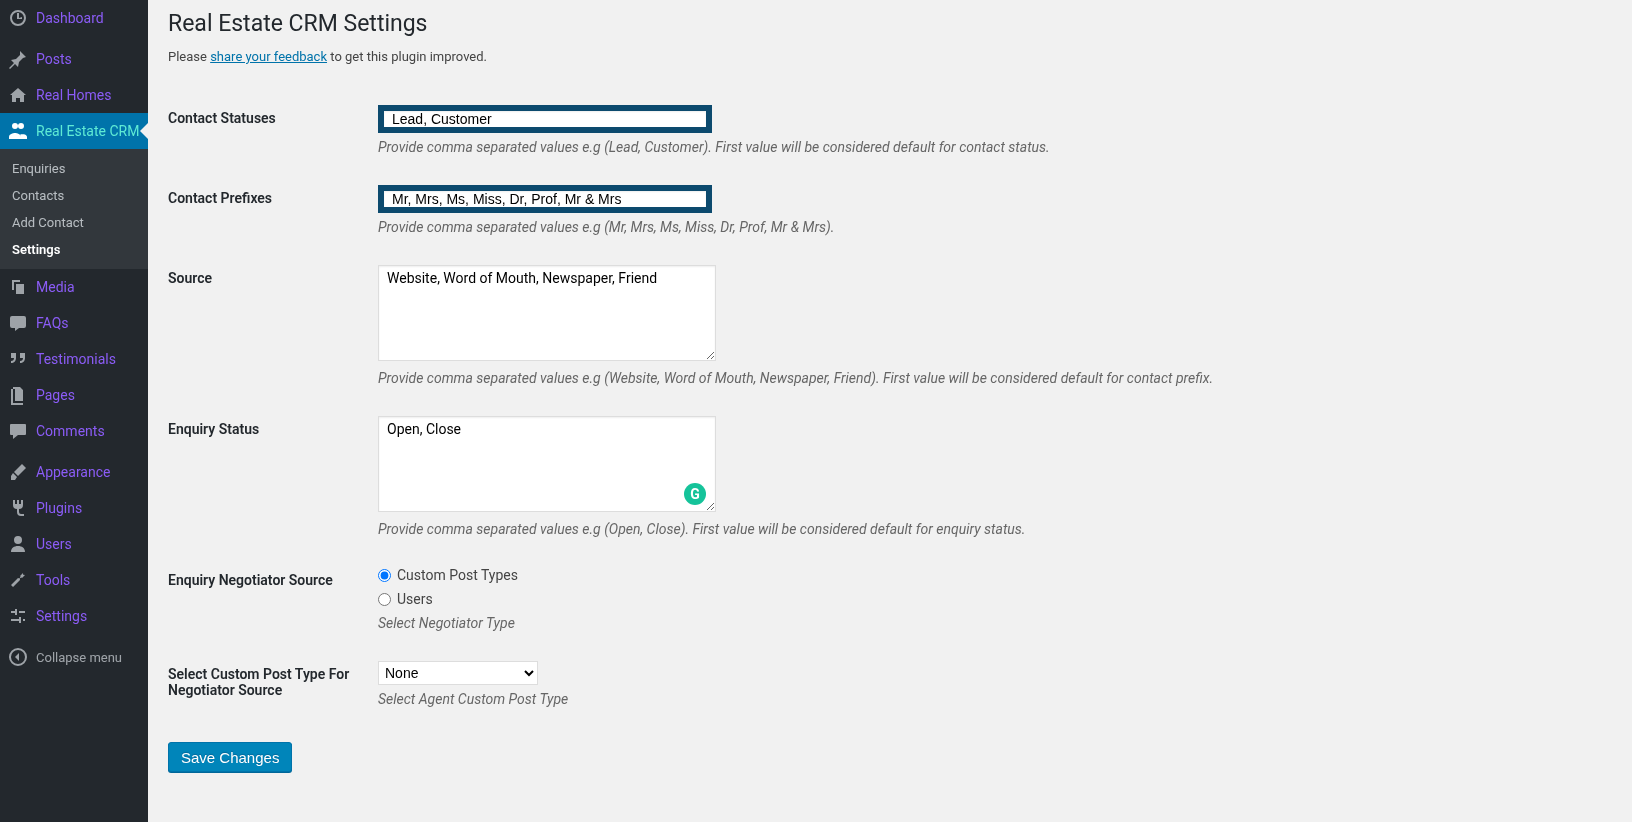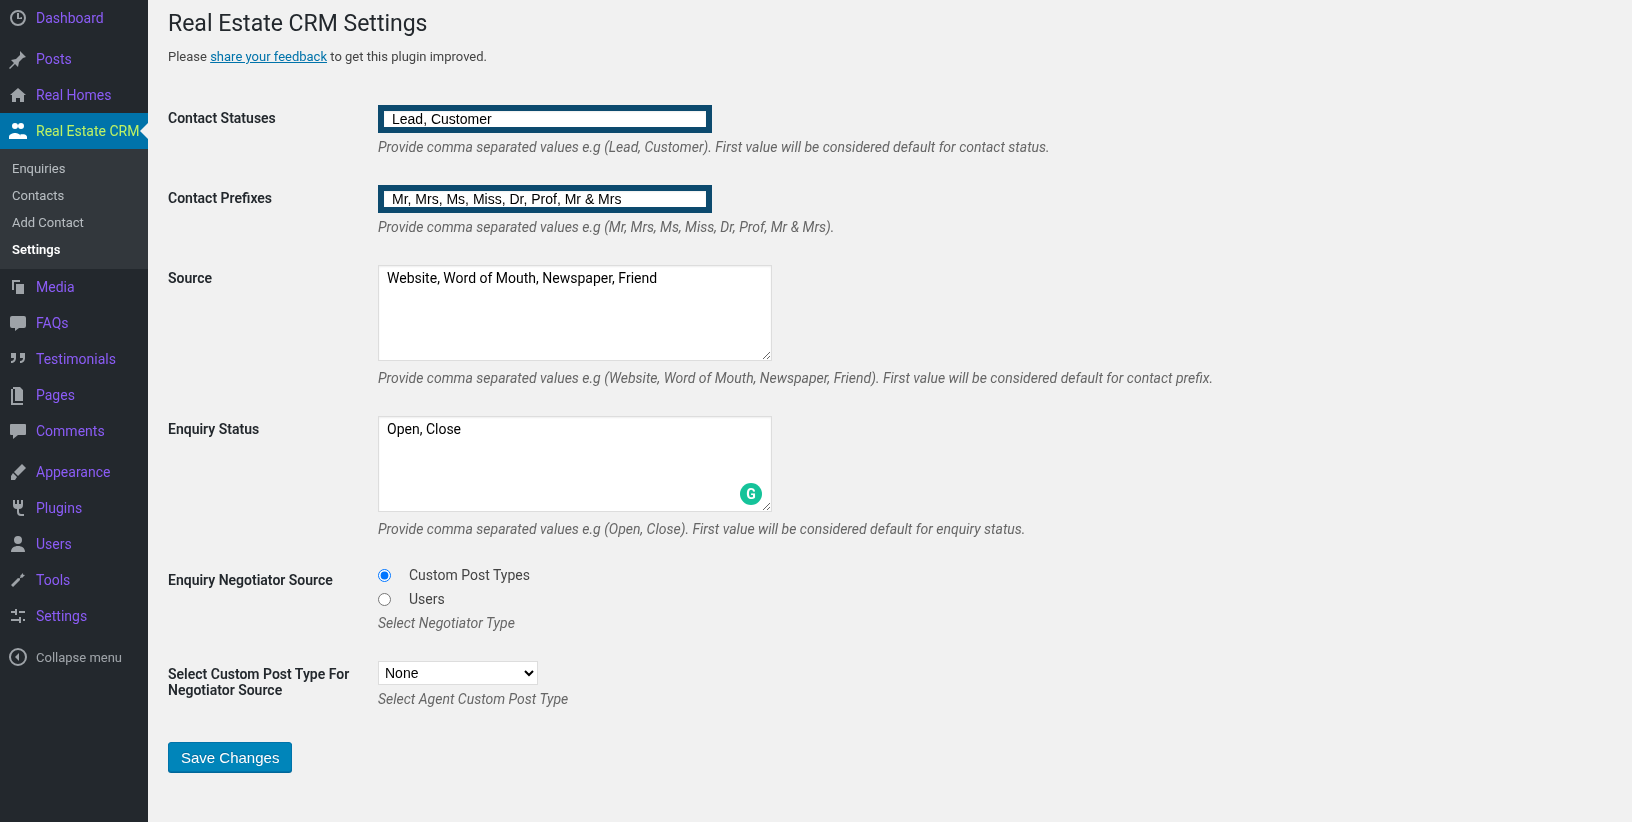--- a/index.html
+++ b/index.html
@@ -29,21 +29,21 @@
   width: 20px;
   height: 20px;
   margin-right: 8px;
   display: inline-flex;
   align-items: center;
   justify-content: center;
   color: rgba(240,245,250,.6);
 }
 .sidebar-item.active {
   background: #0073aa;
-  color: #bef264;
+  color: #5eead4;
 }
 .sidebar-item.active .icon { color: #fff; }
 .sidebar-item.active::after {
   content: '';
   position: absolute;
   right: 0;
   top: 50%;
   transform: translateY(-50%);
   border: 8px solid transparent;
   border-right-color: #f1f1f1;
@@ -102,37 +102,37 @@
 input[type=text] {
   width: 334px;
   padding: 3px 8px;
   font-size: 14px;
   border: 6px solid #0c4a6e;
   background: #fff;
   box-shadow: inset 0 1px 2px rgba(0,0,0,.07);
   height: 28px;
 }
 textarea {
-  width: 394px;
+  width: 338px;
   height: 96px;
   padding: 4px 8px;
   font-size: 14px;
   border: 1px solid #ddd;
   background: #fff;
   box-shadow: inset 0 1px 2px rgba(0,0,0,.07);
   resize: both;
   font-family: inherit;
 }
 .description {
   font-style: italic;
   color: #666;
   font-size: 14px;
   margin-top: 6px;
 }
-.radio-wrap { margin-bottom: 8px; font-size: 14px; display: flex; align-items: center; gap: 18px; }
+.radio-wrap { margin-bottom: 8px; font-size: 14px; display: flex; align-items: center; gap: 6px; }
 .radio-wrap input { margin: 0; }
 select {
   width: 160px;
   height: 24px;
   font-size: 14px;
   border: 1px solid #ddd;
   background: #fff;
   padding: 2px;
 }
 .button-primary {

